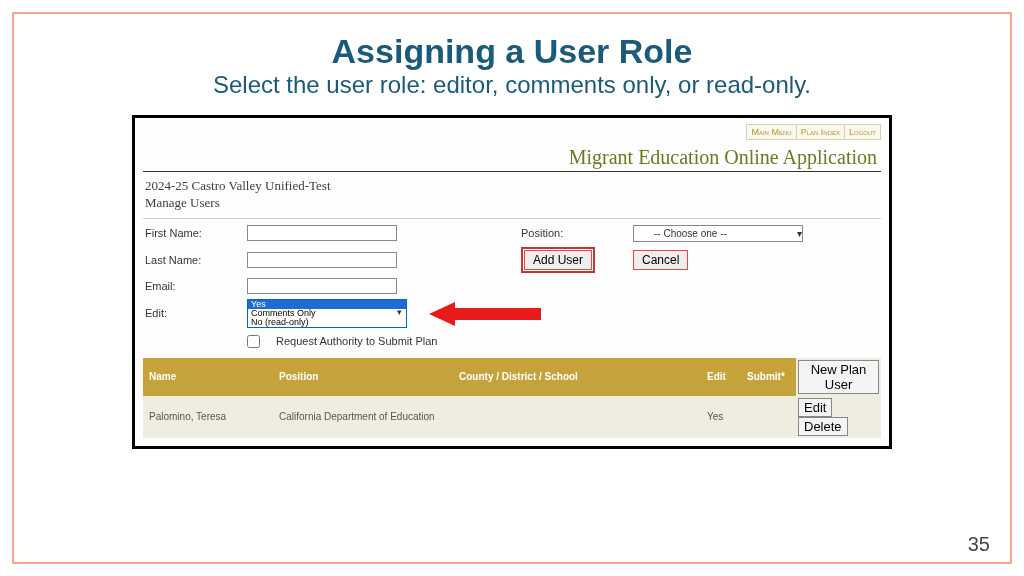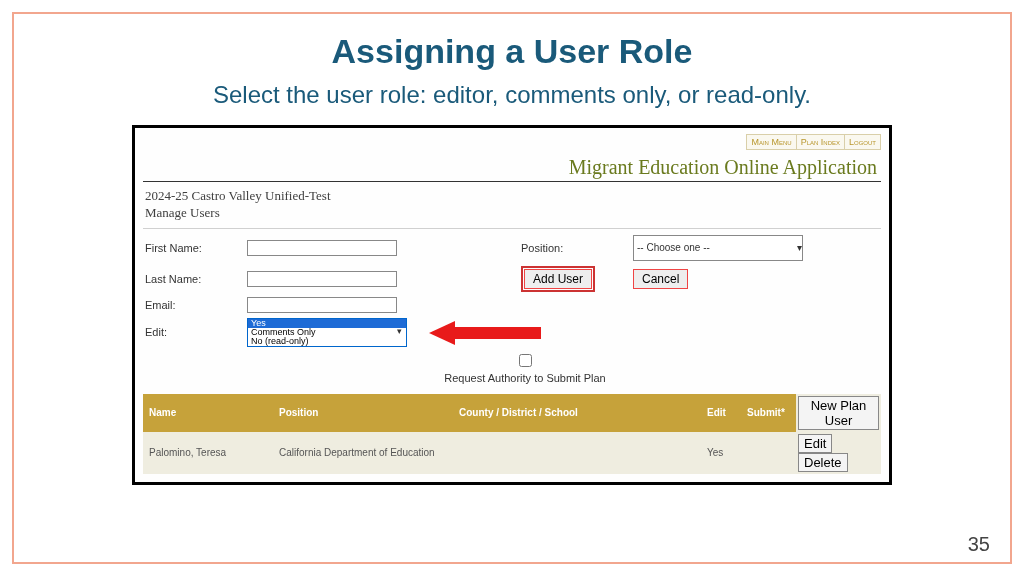--- a/index.html
+++ b/index.html
@@ -14,21 +14,21 @@
     position: absolute;
     top: 12px; left: 12px; right: 12px; bottom: 12px;
     border: 2px solid #f2a68e;
     padding: 18px 30px 10px 30px;
   }
   .title {
     text-align: center;
     font-size: 34px;
     font-weight: 700;
     color: #1a5a7a;
-    margin-bottom: 10px;
+    margin-bottom: 0;
   }
   .subtitle {
     text-align: center;
     font-size: 24px;
     color: #1a5a7a;
     font-weight: 400;
     margin-bottom: 2px;
   }
   .app-frame {
     margin: 16px auto;
@@ -79,24 +79,24 @@
     padding: 0 2px;
     position: relative;
   }
   .lbl { white-space: nowrap; }
   .txt-input {
     width: 150px; height: 16px;
     border: 1px solid #888;
     background: #fff;
   }
   .sel-position {
-    width: 170px; height: 26px;
+    width: 170px; height: 17px;
     border: 1px solid #888;
     font-size: 10px;
-    padding-left: 3px;
+    padding-left: 20px;
     background: #fff; color:#333;
     text-align: left;
   }
   .btn {
     border: 1px solid #ef4444;
     background: #eee;
     font-size: 12px;
     padding: 2px 8px;
     cursor: pointer;
   }
@@ -138,23 +138,22 @@
   .arrow-head {
     position: absolute; left: 0; top: -3px;
     width: 0; height: 0;
     border-top: 12px solid transparent;
     border-bottom: 12px solid transparent;
     border-right: 26px solid #e81a1a;
   }
   .chk-row {
     grid-column: 2 / span 4;
     font-size: 11px;
-    display: flex; align-items: center; gap: 5px;
+    display: flex; align-items: center; gap: 16px;
     margin-top:2px;
-    flex-direction:column;
   }
   .tbl {
     margin-top: 10px;
     width: 100%;
     border-collapse: collapse;
     font-size: 10px;
   }
   .tbl th {
     background: #c6a23a;
     color: #fff;

